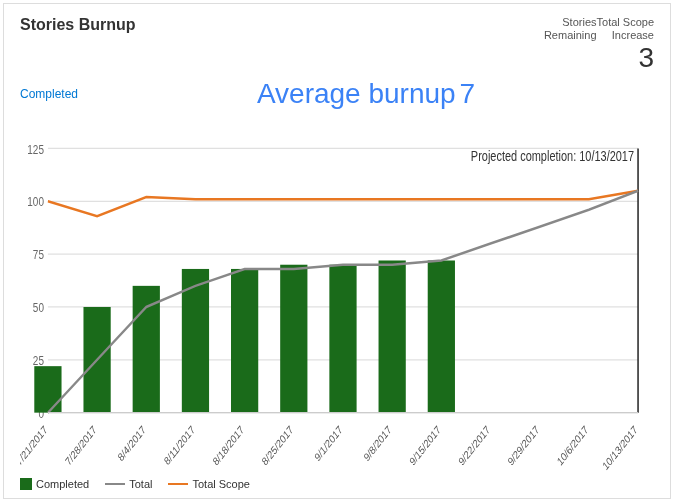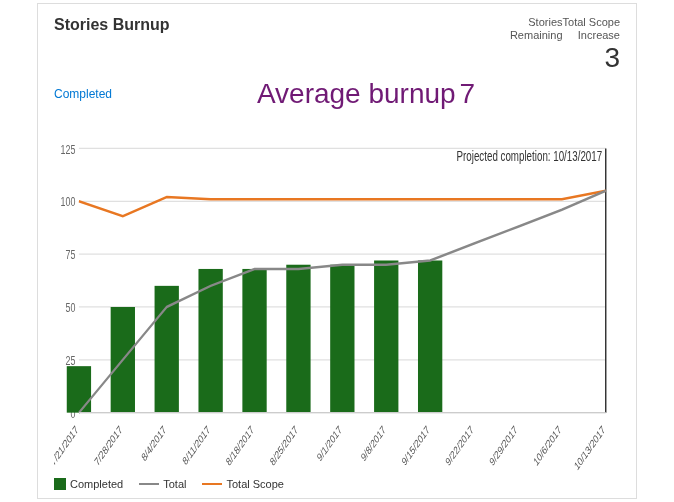--- a/index.html
+++ b/index.html
@@ -6,21 +6,21 @@
     body {
       width: 674px;
       height: 502px;
       font-family: 'Segoe UI', Arial, sans-serif;
       background: #fff;
       display: flex;
       align-items: center;
       justify-content: center;
     }
     .card {
-      width: 600px;
+      width: 668px;
       height: 496px;
       border: 1px solid #ddd;
       background: #fff;
       padding: 12px 16px 8px 16px;
       display: flex;
       flex-direction: column;
     }
     .header {
       display: flex;
       justify-content: space-between;
@@ -80,21 +80,21 @@
       font-weight: 300;
       color: #333;
     }
     .metric-avg {
       font-size: 14px;
       color: #555;
     }
     .metric-avg span {
       font-size: 28px;
       font-weight: 300;
-      color: #701a75;
+      color: #3b82f6;
     }
     .metric-scope {
       font-size: 12px;
       color: #555;
       text-align: right;
     }
     .chart-container {
       flex: 1;
       position: relative;
       margin-top: 2px;

